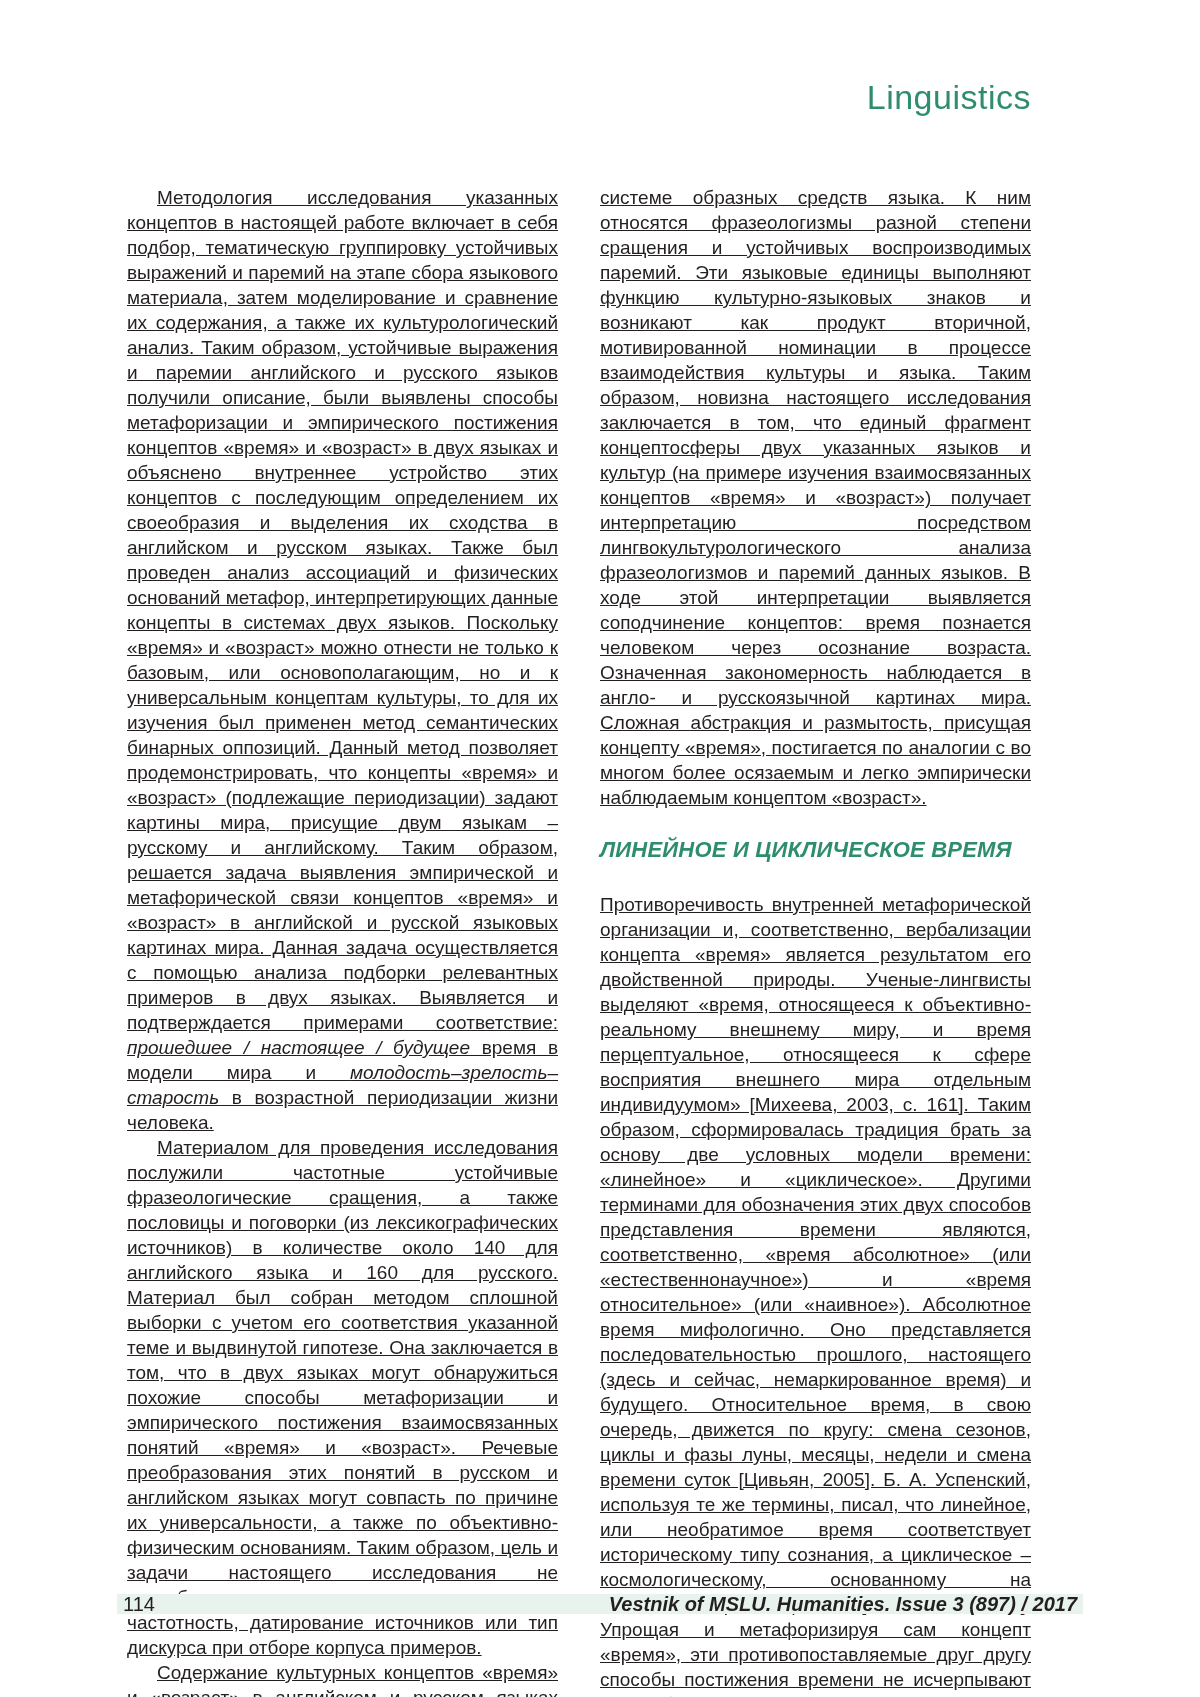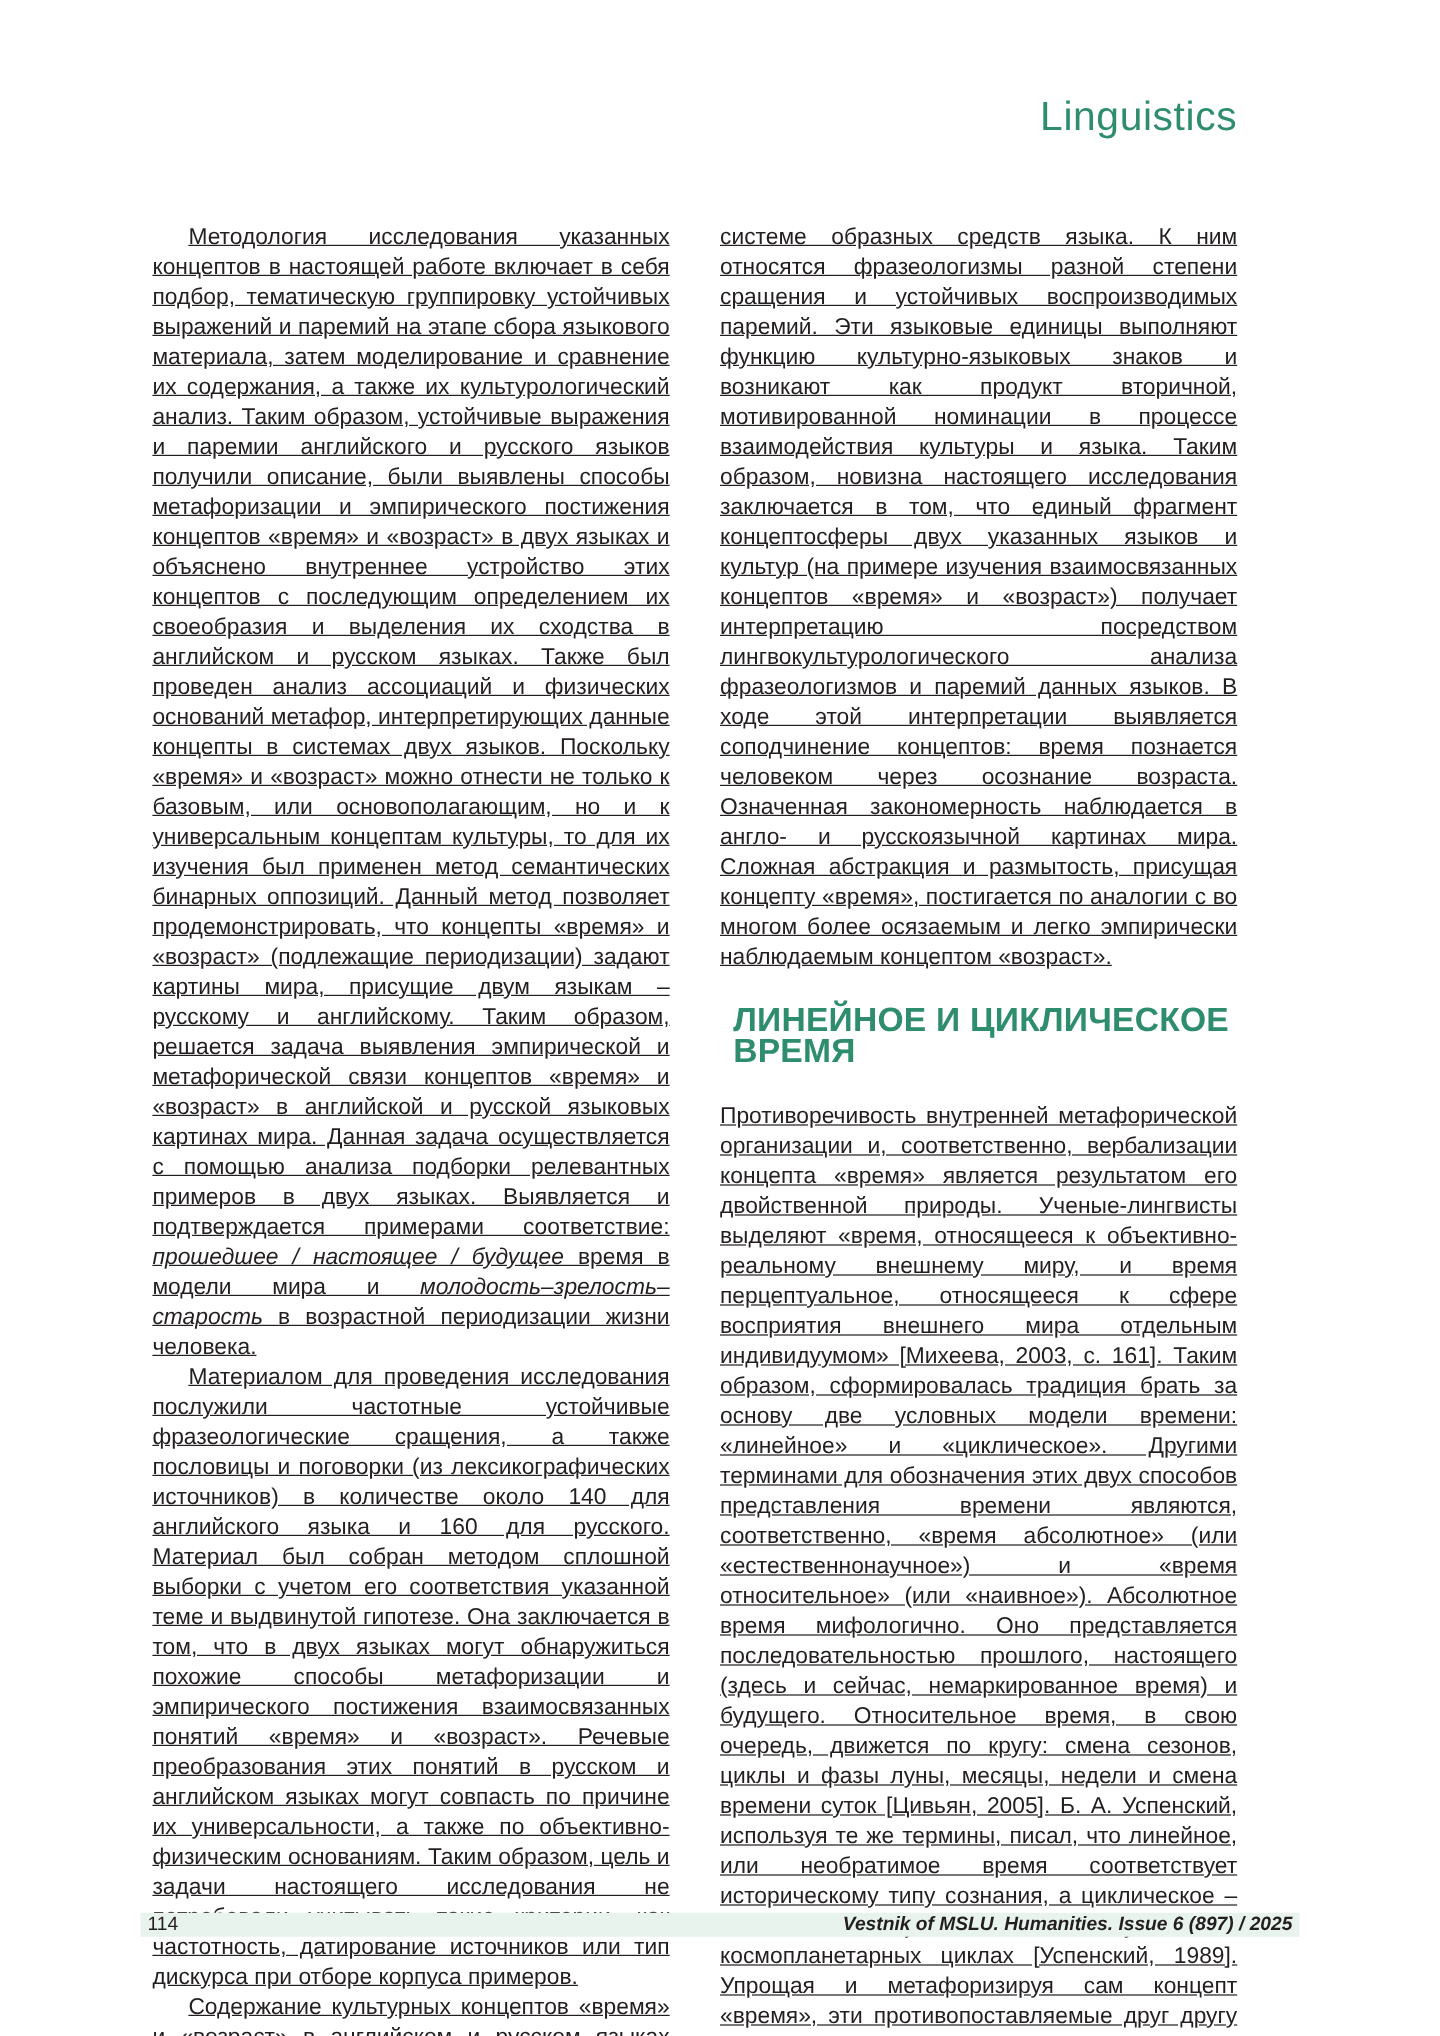--- a/index.html
+++ b/index.html
@@ -38,40 +38,41 @@
     line-height:25px;
     hyphens:auto;
     -webkit-hyphens:auto;
   }
   .col{flex:1 1 0;min-width:0;}
   .para{margin:0;text-decoration:underline;}
   .para.indent{text-indent:30px;}
   .para + .para{margin-top:0;}
   .it{font-style:italic;}
   .section-heading{
-    font-size:28px;
+    font-size:22px;
     line-height:26px;
     font-weight:bold;
     color:var(--accent);
     text-align:left;
-    margin:27px 0 29px 11px;
+    margin:27px 0 29px 0;
     letter-spacing:0.2px;
+    font-style:italic;
   }
   .footer{
     position:absolute;
     left:117px;
     top:1594px;
     width:966px;
     height:20px;
     background:var(--footer-bg);
     display:flex;
     justify-content:space-between;
     align-items:center;
     padding:0 6px 0 6px;
-    font-size:16px;
+    font-size:20px;
     line-height:20px;
   }
   .page-number{
     font-style:normal;
     font-weight:400;
     color:var(--ink);
   }
   .journal-ref{
     font-style:italic;
     font-weight:bold;
@@ -98,16 +99,16 @@
     <div class="col">
       <p class="para">системе образных средств языка. К ним относятся фразеологизмы разной степени сращения и устойчивых воспроизводимых паремий. Эти языковые единицы выполняют функцию культурно-языковых знаков и возникают как продукт вторичной, мотивированной номинации в процессе взаимодействия культуры и языка. Таким образом, новизна настоящего исследования заключается в том, что единый фрагмент концептосферы двух указанных языков и культур (на примере изучения взаимосвязанных концептов «время» и «возраст») получает интерпретацию посредством лингвокультурологического анализа фразеологизмов и паремий данных языков. В ходе этой интерпретации выявляется соподчинение концептов: время познается человеком через осознание возраста. Означенная закономерность наблюдается в англо- и русскоязычной картинах мира. Сложная абстракция и размытость, присущая концепту «время», постигается по аналогии с во многом более осязаемым и легко эмпирически наблюдаемым концептом «возраст».</p>
       <h2 class="section-heading">ЛИНЕЙНОЕ И ЦИКЛИЧЕСКОЕ ВРЕМЯ</h2>
       <p class="para">Противоречивость внутренней метафорической организации и, соответственно, вербализации концепта «время» является результатом его двойственной природы. Ученые-лингвисты выделяют «время, относящееся к объективно-реальному внешнему миру, и время перцептуальное, относящееся к сфере восприятия внешнего мира отдельным индивидуумом» [Михеева, 2003, с. 161]. Таким образом, сформировалась традиция брать за основу две условных модели времени: «линейное» и «циклическое». Другими терминами для обозначения этих двух способов представления времени являются, соответственно, «время абсолютное» (или «естественнонаучное») и «время относительное» (или «наивное»). Абсолютное время мифологично. Оно представляется последовательностью прошлого, настоящего (здесь и сейчас, немаркированное время) и будущего. Относительное время, в свою очередь, движется по кругу: смена сезонов, циклы и фазы луны, месяцы, недели и смена времени суток [Цивьян, 2005]. Б. А. Успенский, используя те же термины, писал, что линейное, или необратимое время соответствует историческому типу сознания, а циклическое – космологическому, основанному на космопланетарных циклах [Успенский, 1989]. Упрощая и метафоризируя сам концепт «время», эти противопоставляемые друг другу способы постижения времени не исчерпывают многообразия и диалектики хронологических связей и отношений. В рамках каждой рассматриваемой исследователями</p>
     </div>
 
   </div>
 
   <div class="footer">
     <span class="page-number">114</span>
-    <span class="journal-ref">Vestnik of MSLU. Humanities. Issue 6 (897) / 2025</span>
+    <span class="journal-ref">Vestnik of MSLU. Humanities. Issue 3 (897) / 2017</span>
   </div>
 
 </div>
 
 </body></html>

